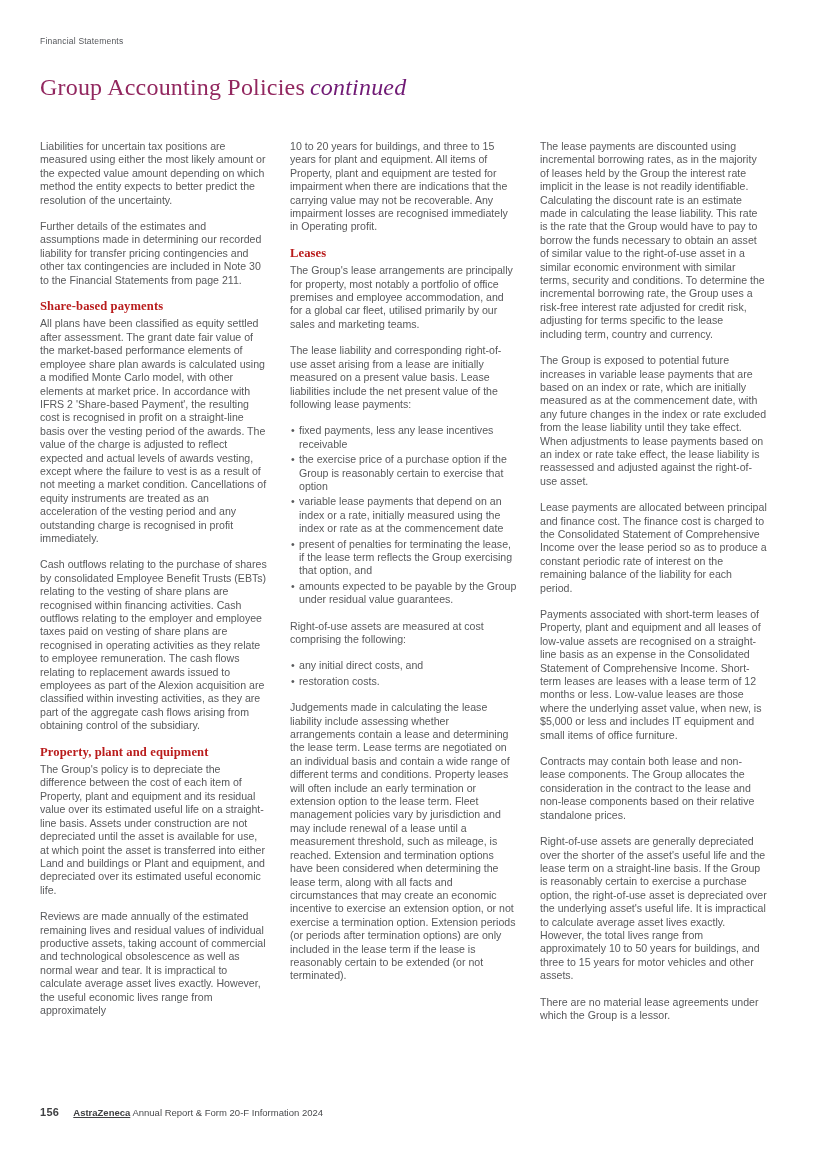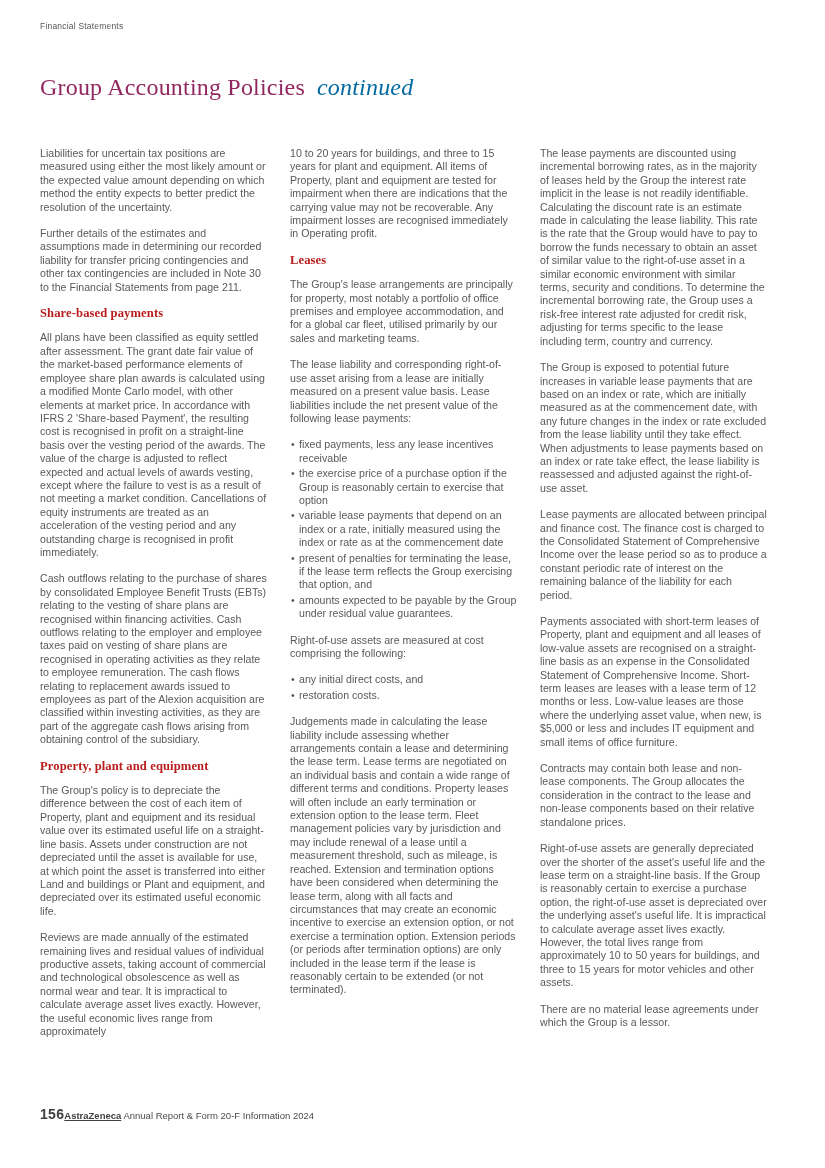--- a/index.html
+++ b/index.html
@@ -10,59 +10,59 @@
   .page {
     position: relative;
     width: 825px;
     height: 1168px;
     background: #ffffff;
     font-family: "Liberation Sans", sans-serif;
     overflow: hidden;
   }
   .eyebrow {
     position: absolute;
-    top: 21px;
+    top: 36px;
     left: 40px;
     font-size: 8.5px;
     letter-spacing: 0.2px;
     color: #54565a;
   }
   .doc-title {
     position: absolute;
     top: 74px;
     left: 40px;
     margin: 0;
     font-family: "Liberation Serif", serif;
     font-size: 24px;
     font-weight: 500;
     color: #92275f;
     letter-spacing: 0.2px;
   }
   .doc-title .cont {
     font-style: italic;
-    margin-left: 12px;
-    color: #0369a1;
+    margin-left: 5px;
+    color: #701a75;
   }
   .columns {
     position: absolute;
     top: 136px;
     left: 40px;
     width: 727px;
     display: flex;
     gap: 23px;
   }
   .col {
     width: 227px;
     flex: 0 0 227px;
     font-size: 10.6px;
     line-height: 13.4px;
     color: #58595b;
   }
   .col p {
-    margin: 11px 0 13px 0;
+    margin: 4px 0 13px 0;
   }
   .col h3 {
     font-family: "Liberation Serif", serif;
     font-size: 12.6px;
     font-weight: 700;
     color: #b91c1c;
     margin: 0 0 1px 0;
     letter-spacing: 0.1px;
   }
   .col ul {
@@ -84,23 +84,24 @@
   }
   .footer {
     position: absolute;
     top: 1106px;
     left: 40px;
     display: flex;
     align-items: baseline;
     color: #4a4b4d;
   }
   .footer .page-num {
-    font-size: 14px;
+    font-size: 11px;
     font-weight: 700;
     color: #3f4042;
+    margin-right: 14px;
     letter-spacing: 0.3px;
   }
   .footer .footer-text {
     font-size: 9.5px;
   }
   .footer .brand {
     font-weight: 700;
     color: #3f4042;
     text-decoration: underline;
   }

